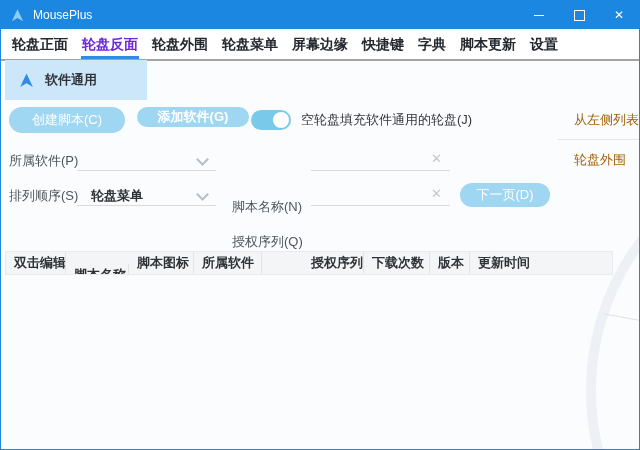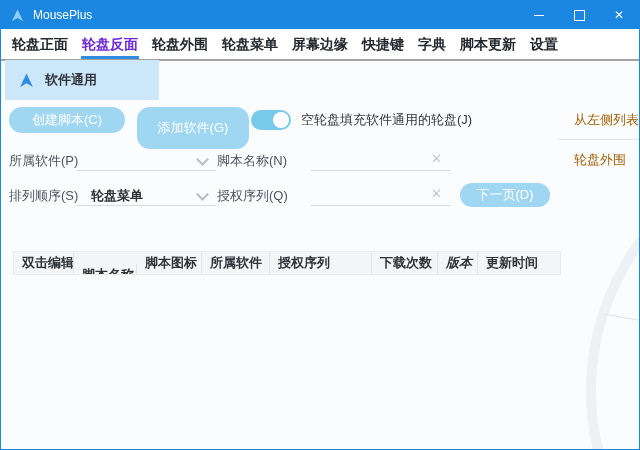--- a/index.html
+++ b/index.html
@@ -26,62 +26,62 @@
   .tab.active{color:#6d28d9;}
   .tab.active::after{content:"";position:absolute;left:6px;right:6px;bottom:0;height:3px;background:#2f8ce2;}
 
   
   .deco-circle{position:absolute;left:585px;top:136px;width:508px;height:508px;
     border-radius:50%;border:10px solid #edf0f5;box-sizing:border-box;}
   .deco-line{position:absolute;left:604px;top:316px;width:38px;height:1px;
     background:#dde1e7;transform:rotate(10deg);}
 
   
-  .subtab{position:absolute;left:4px;top:59px;width:154px;height:40px;background:#cde7fa;
+  .subtab{position:absolute;left:4px;top:59px;width:142px;height:40px;background:#cde7fa;
     display:flex;align-items:center;cursor:default;}
   .subtab-icon{margin-left:13px;width:17px;height:17px;display:inline-flex;}
   .subtab-label{margin-left:10px;font-size:13px;font-weight:600;color:#30343a;}
 
   
   .pill{border:none;border-radius:13px;background:#9fd7f2;color:#ffffff;font-size:13px;
     font-family:"Liberation Sans",sans-serif;cursor:default;}
   .btn-create{position:absolute;left:8px;top:106px;width:116px;height:26px;}
-  .btn-add{position:absolute;left:136px;top:106px;width:112px;height:42px;}
+  .btn-add{position:absolute;left:136px;top:106px;width:112px;height:20px;font-weight:bold;}
   .toggle{position:absolute;left:250px;top:109px;width:40px;height:20px;border-radius:10px;
     background:#79c9ea;cursor:default;}
   .toggle-knob{position:absolute;right:2px;top:2px;width:16px;height:16px;border-radius:50%;background:#ffffff;}
   .toggle-label{position:absolute;left:300px;top:110px;font-size:13px;color:#33383e;white-space:nowrap;}
 
   
   .note{position:absolute;left:573px;width:66px;font-size:13px;color:#a16207;
     white-space:nowrap;overflow:hidden;}
   .note1{top:110px;}
   .note2{top:150px;}
   .divider-r{position:absolute;left:557px;top:138px;width:82px;height:1px;background:#e3e6ea;}
 
   
   .frow{position:absolute;left:0;width:640px;height:24px;}
   .flabel{position:absolute;top:4px;font-size:13px;color:#4d545c;white-space:nowrap;}
-  .l1{left:8px;} .l2{left:216px;}
+  .l1{left:8px;} .l2{left:231px;margin-top:46px;}
   .ffield{position:absolute;top:0;height:23px;border-bottom:1px solid #d8dade;box-sizing:border-box;}
   .f1{left:76px;width:139px;} .f2{left:310px;width:139px;}
   .fvalue{position:absolute;left:14px;top:4px;font-size:13px;font-weight:600;color:#2e3338;white-space:nowrap;}
   .chev{position:absolute;right:9px;top:7px;width:7px;height:7px;
     border-right:2px solid #b6bcc4;border-bottom:2px solid #b6bcc4;transform:rotate(45deg);}
   .clear{position:absolute;right:8px;top:3px;font-size:13px;color:#c3c7cd;cursor:default;}
   .pbtn{position:absolute;left:459px;top:0;width:90px;height:24px;border-radius:12px;}
 
   
-  .thead{position:absolute;left:12px;top:250px;width:548px;height:24px;background:#f4f5f6;
+  .thead{position:absolute;left:4px;top:250px;width:608px;height:24px;background:#f4f5f6;
     border:1px solid #ebebeb;box-sizing:border-box;display:flex;}
   .th{font-size:13px;font-weight:600;color:#2e3338;line-height:22px;padding-left:8px;
     border-right:1px solid #e3e4e6;box-sizing:border-box;white-space:nowrap;overflow:hidden;}
   .th:last-child{border-right:none;flex:1;}
   .c0{width:60px;} .c1{width:63px;margin-top:12px;} .c2{width:65px;} .c3{width:68px;}
-  .c4{width:102px;} .c5{width:66px;} .c6{width:40px;font-style:italic;}
+  .c4{width:102px;text-align:right;} .c5{width:66px;} .c6{width:40px;}
 </style>
 </head>
 <body>
 
 <div class="window">
 
   <div class="deco-circle"></div>
   <div class="deco-line"></div>
 
   <div class="titlebar">

